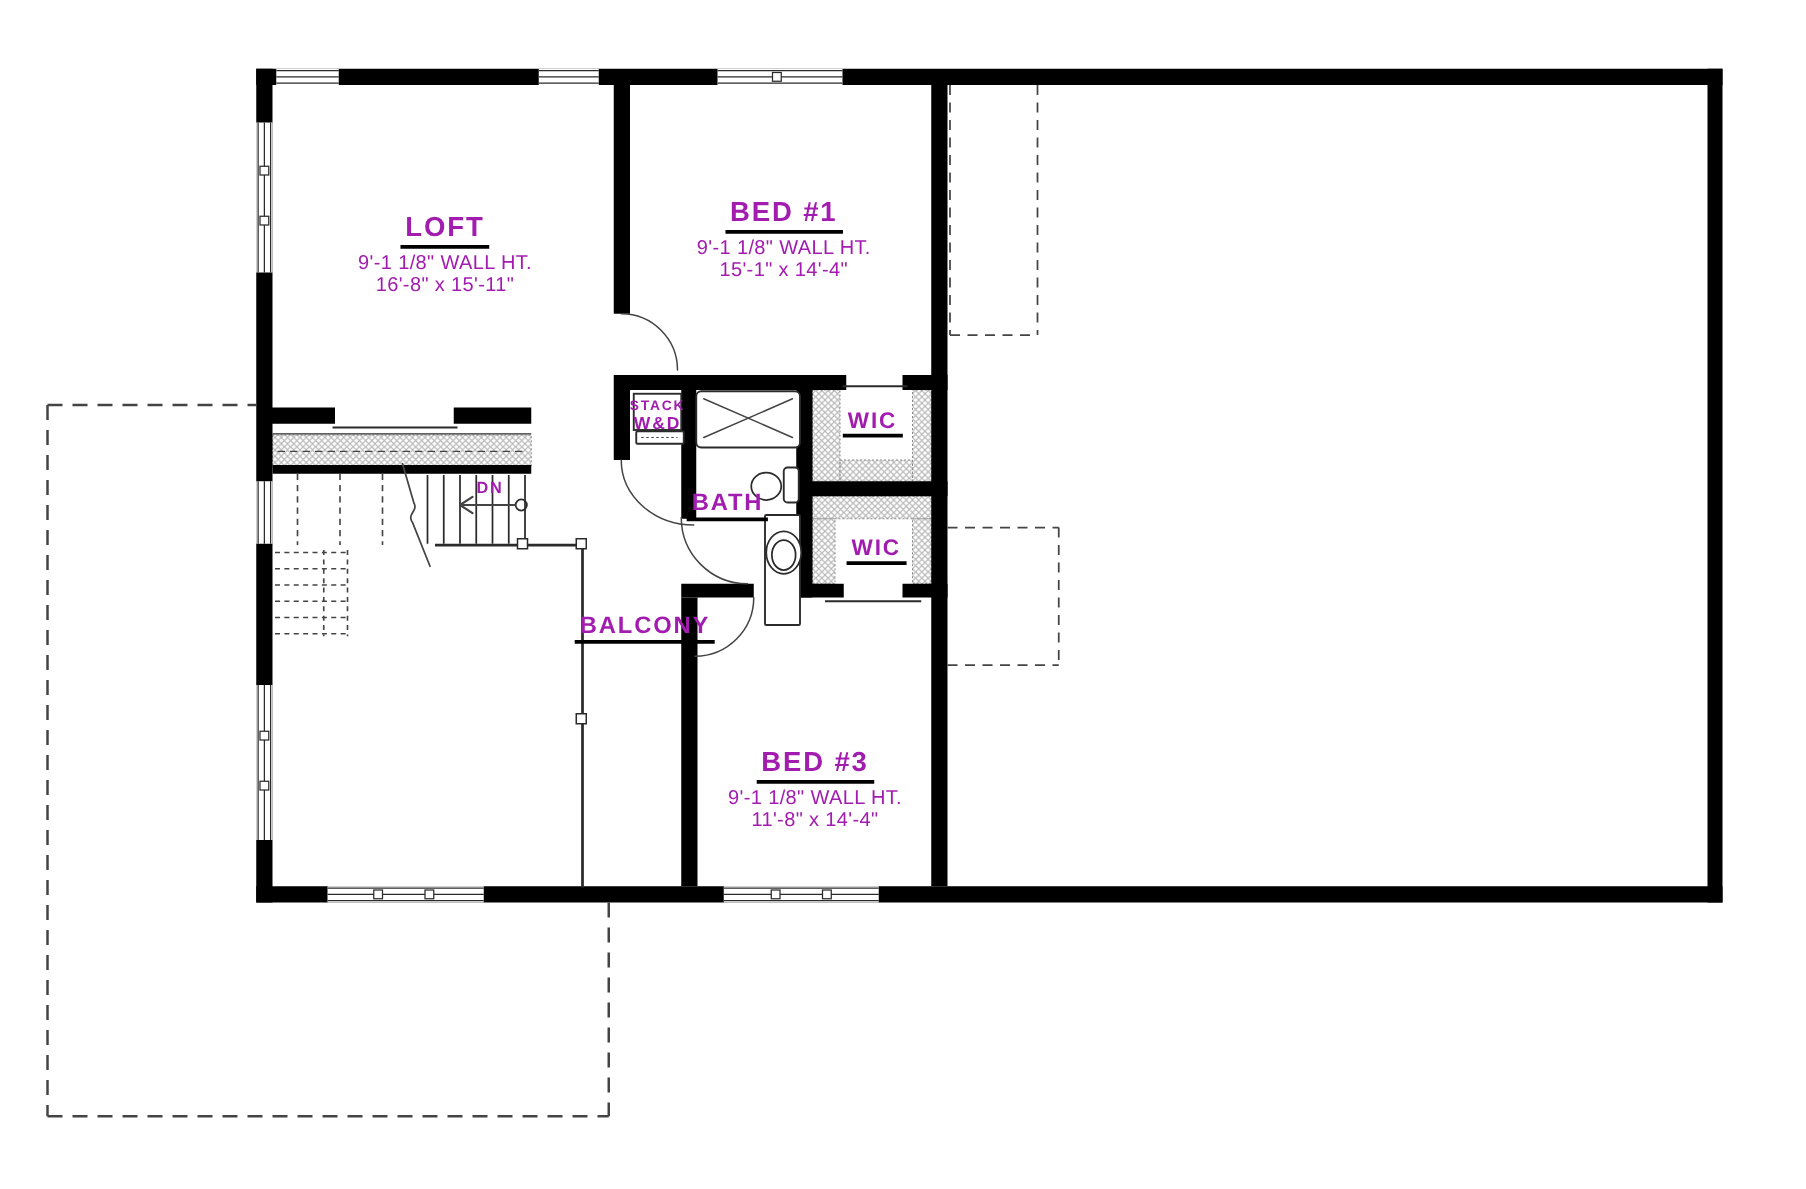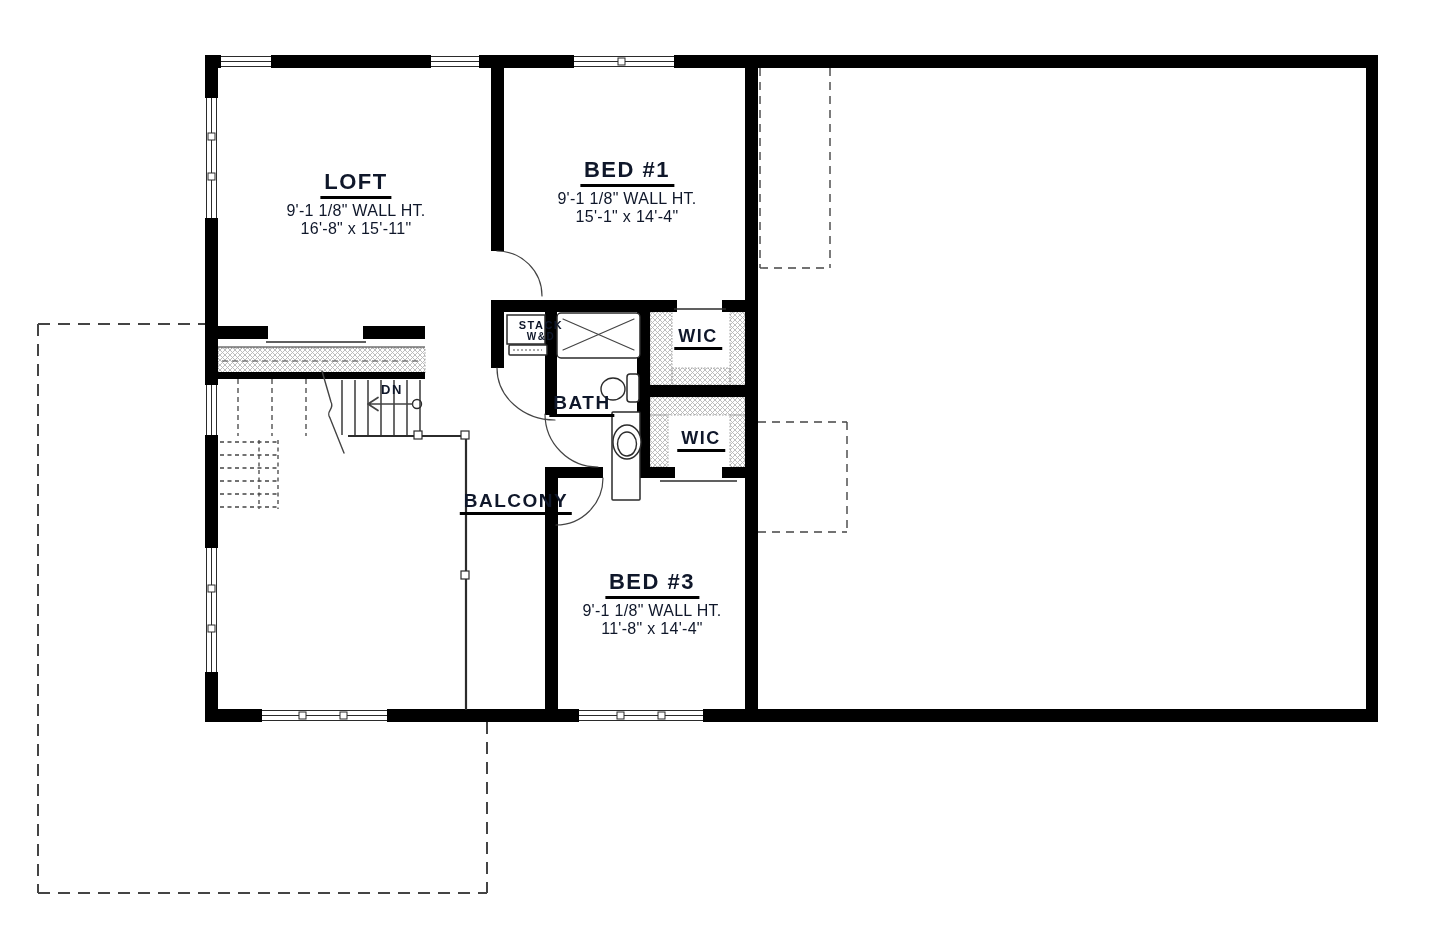--- a/index.html
+++ b/index.html
@@ -1,19 +1,19 @@
 <!DOCTYPE html>
 <html><head>
 <meta charset="utf-8">
 <style>
   html,body{margin:0;padding:0;background:#ffffff;}
   #stage{position:relative;width:1445px;height:951px;background:#ffffff;overflow:hidden;
          font-family:"Liberation Sans", sans-serif;}
   #plan-svg{position:absolute;left:0;top:0;}
-  .plan-label{position:absolute;transform:translateX(-50%);text-align:center;color:#0f172a;
+  .plan-label{position:absolute;transform:translateX(-50%);text-align:center;color:#a21caf;
               white-space:nowrap;line-height:1.12;}
   .plan-label .ln{display:block;}
   .plan-label .ln.u{display:inline-block;border-bottom:3px solid #000;padding:0 4px 1px 4px;margin-bottom:3px;}
   .ttl{font-weight:700;letter-spacing:1.5px;}
   .dim{font-weight:400;letter-spacing:0.3px;}
 </style>
 </head>
 <body>
 
 <div id="stage">
@@ -158,21 +158,21 @@
     </div>
     <div class="plan-label" style="left: 627px; top: 158px;">
       <div class="ln-wrap"><span class="ln u ttl" style="font-size: 22px;">BED #1</span></div>
       <div class="ln-wrap">
         <span class="ln dim" style="font-size: 16px;">9'-1 1/8" WALL HT.</span>
       </div>
       <div class="ln-wrap">
         <span class="ln dim" style="font-size: 16px;">15'-1" x 14'-4"</span>
       </div>
     </div>
-    <div class="plan-label" style="left: 652px; top: 570px;">
+    <div class="plan-label" style="left: 652px; top: 598px;">
       <div class="ln-wrap"><span class="ln u ttl" style="font-size: 22px;">BED #3</span></div>
       <div class="ln-wrap">
         <span class="ln dim" style="font-size: 16px;">9'-1 1/8" WALL HT.</span>
       </div>
       <div class="ln-wrap">
         <span class="ln dim" style="font-size: 16px;">11'-8" x 14'-4"</span>
       </div>
     </div>
     <div class="plan-label" style="left: 582px; top: 392px;">
       <div class="ln-wrap"><span class="ln u ttl" style="font-size: 19px;">BATH</span></div>
@@ -184,21 +184,21 @@
       <div class="ln-wrap"><span class="ln u ttl" style="font-size: 18px;">WIC</span></div>
     </div>
     <div class="plan-label" style="left: 516px; top: 490px;">
       <div class="ln-wrap"><span class="ln u ttl" style="font-size: 19px; text-align: center;">BALCONY</span></div>
     </div>
     <div class="plan-label" style="left: 392px; top: 383px;">
       <div class="ln-wrap">
         <span class="ln ttl" style="font-size: 13px;">DN</span>
       </div>
     </div>
-    <div class="plan-label" style="left: 526px; top: 319px; margin-left: 15px;">
+    <div class="plan-label" style="left: 526px; top: 319px;">
       <div class="ln-wrap">
         <span class="ln ttl" style="font-size: 11px;">STACK</span>
       </div>
       <div class="ln-wrap">
-        <span class="ln ttl" style="font-size: 10px;">W&amp;D</span>
+        <span class="ln ttl" style="font-size: 14px;">W&amp;D</span>
       </div>
     </div>
   </div>
 
 </body></html>

